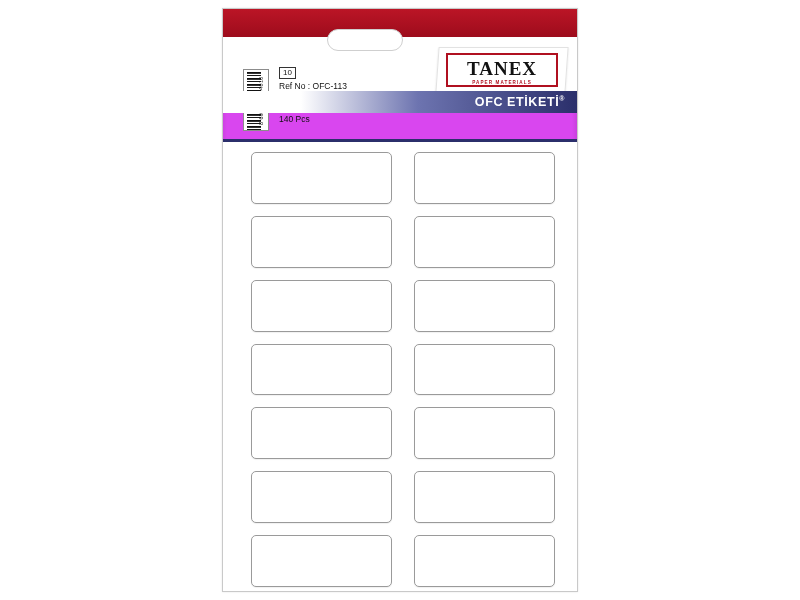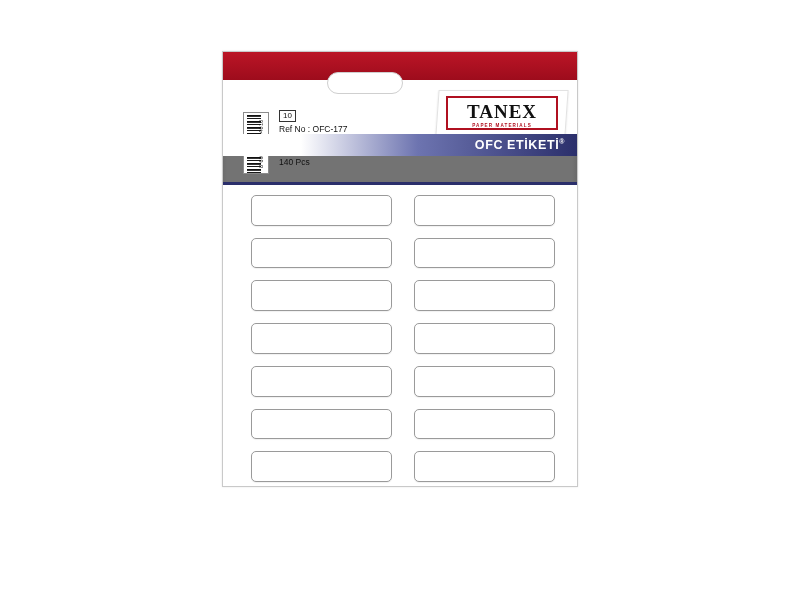--- a/index.html
+++ b/index.html
@@ -20,26 +20,25 @@
     height: 600px;
     background: #ffffff;
   }
 
   
   .package {
     position: absolute;
     left: 222px;
     top: 8px;
     width: 356px;
-    height: 436px;
-    background: #737373;
+    height: 584px;
+    background: #d946ef;
     border: 1px solid #c9c9c9;
     box-sizing: border-box;
     box-shadow: 0 0 2px rgba(0,0,0,0.10);
-    margin-top: 43px;
   }
 
   
   .header-band {
     position: absolute;
     left: 0;
     top: 0;
     width: 100%;
     height: 28px;
     background: #b01020;
@@ -310,21 +309,21 @@
     <div class="upper-area">
 
       <div class="barcode">
         <div class="bars"></div>
         <div class="bars2"></div>
         <div class="barcode-num">8 698865 384010</div>
       </div>
 
       <div class="spec">
         <div class="qty-box">10</div>
-        <div class="row">Ref No : OFC-177</div>
+        <div class="row">Ref No : OFC-113</div>
         <div class="row">19 x 40 mm</div>
         <div class="row">White</div>
         <div class="row">140 Pcs</div>
       </div>
 
       <div class="logo">
         <div class="logo-inner">
           <div class="brand">TANEX</div>
           <div class="tagline">PAPER MATERIALS</div>
         </div>

